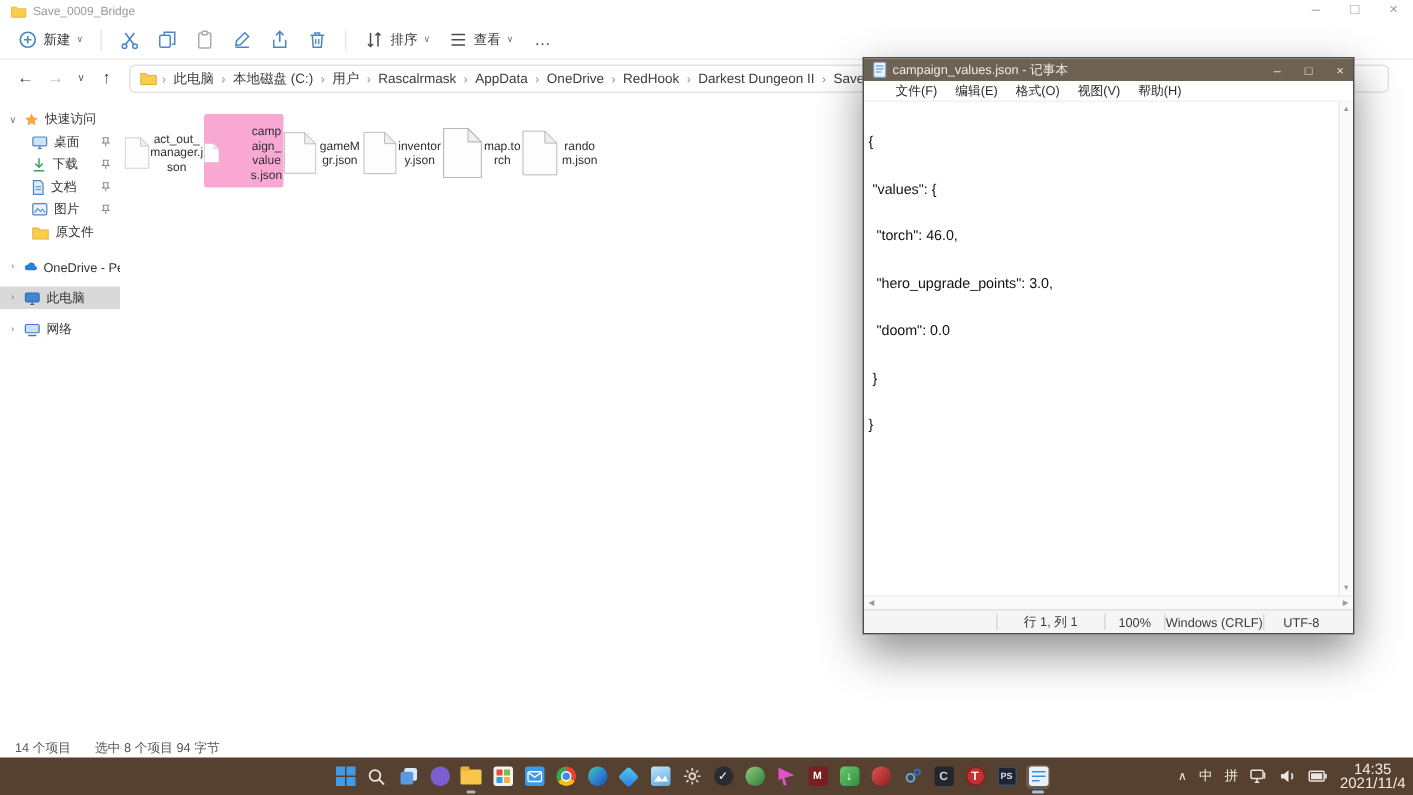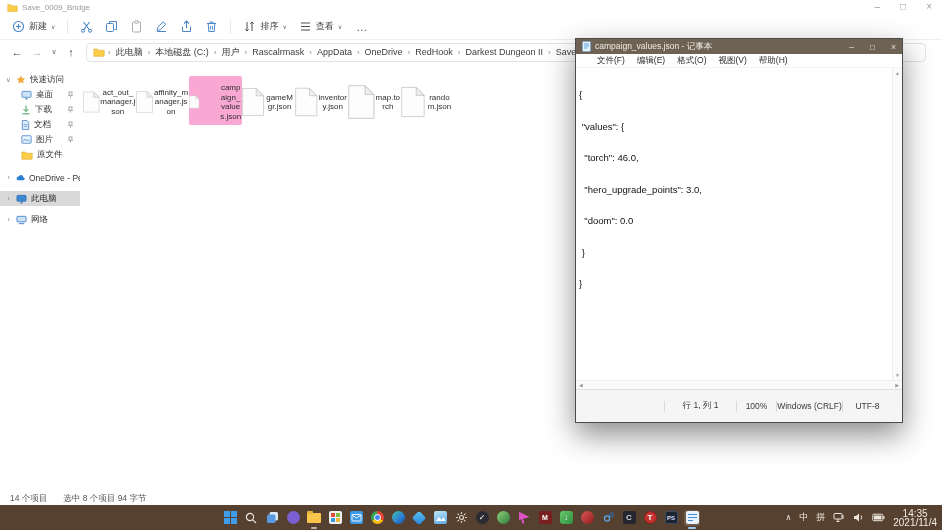--- a/index.html
+++ b/index.html
@@ -59,21 +59,21 @@
   .np-wc { margin-left:auto; display:flex; gap:16px; font-size:8.5px; color:#e8e2d9; }
   .np-menu { height:14px; display:flex; align-items:center; gap:12px; padding-left:21px; font-size:8.5px;
              color:#2b2b2b; border-bottom:1px solid #f2f2f2; flex-shrink:0; }
   .np-body { flex:1; position:relative; overflow:hidden; }
   .np-text { position:absolute; inset:0 10px 0 0; padding:1px 0 0 3px; font-size:9.5px; line-height:10.5px;
              color:#111; white-space:pre; }
   .np-vscroll { position:absolute; top:0; right:0; bottom:0; width:10px; background:#fafafa; border-left:1px solid #ededed;
                 display:flex; flex-direction:column; justify-content:space-between; align-items:center; font-size:5px; color:#9a9a9a; padding:2px 0; }
   .np-hscroll { height:9px; background:#fafafa; border-top:1px solid #ededed; display:flex; justify-content:space-between;
                 align-items:center; padding:0 3px; font-size:5px; color:#9a9a9a; flex-shrink:0; }
-  .np-status { height:33px; background:#f5f5f5; border-top:1px solid #dfdfdf; display:flex; align-items:center;
+  .np-status { height:16px; background:#f5f5f5; border-top:1px solid #dfdfdf; display:flex; align-items:center;
                font-size:8.5px; color:#3b3b3b; flex-shrink:0; }
   .np-status .sp { flex:1; }
   .np-cell { border-left:1px solid #d9d9d9; height:11px; display:flex; align-items:center; justify-content:center; }
   .np-c1 { width:72px; } .np-c2 { width:40px; } .np-c3 { width:66px; } .np-c4 { width:50px; margin-right:10px; }
 
   
   .taskbar { position:absolute; left:0; right:0; bottom:0; height:25px; background:#56402f; display:flex; align-items:center; }
   .ticons { display:flex; gap:5px; margin-left:222px; align-items:center; }
   .ti { width:16px; height:16px; border-radius:3px; position:relative; display:flex; align-items:center;
         justify-content:center; font-size:9px; flex-shrink:0; }
@@ -303,27 +303,20 @@
 
       <div class="filearea">
         <div class="files">
           <div class="fcell">
             <svg class="ic" width="36" height="46" viewBox="0 0 36 46">
                 <path d="M1 1h22l12 12v32H1z" fill="#fdfdfd" stroke="#b9b9b9"></path>
                 <path d="M23 1l12 12H23z" fill="#eeeeee" stroke="#b9b9b9"></path>
               </svg>
             <div class="flabel">act_out_manager.json</div>
           </div>
-          <div class="fcell">
-            <svg class="ic" width="36" height="46" viewBox="0 0 36 46">
-                <path d="M1 1h22l12 12v32H1z" fill="#fdfdfd" stroke="#b9b9b9"></path>
-                <path d="M23 1l12 12H23z" fill="#eeeeee" stroke="#b9b9b9"></path>
-              </svg>
-            <div class="flabel">affinity_manager.json</div>
-          </div>
           <div class="fcell sel">
             <svg class="ic" width="36" height="46" viewBox="0 0 36 46">
                 <path d="M1 1h22l12 12v32H1z" fill="#fdfdfd" stroke="#b9b9b9"></path>
                 <path d="M23 1l12 12H23z" fill="#eeeeee" stroke="#b9b9b9"></path>
               </svg>
             <div class="flabel">campaign_values.json</div>
           </div>
           <div class="fcell">
             <svg class="ic" width="36" height="46" viewBox="0 0 36 46">
                 <path d="M1 1h22l12 12v32H1z" fill="#fdfdfd" stroke="#b9b9b9"></path>

